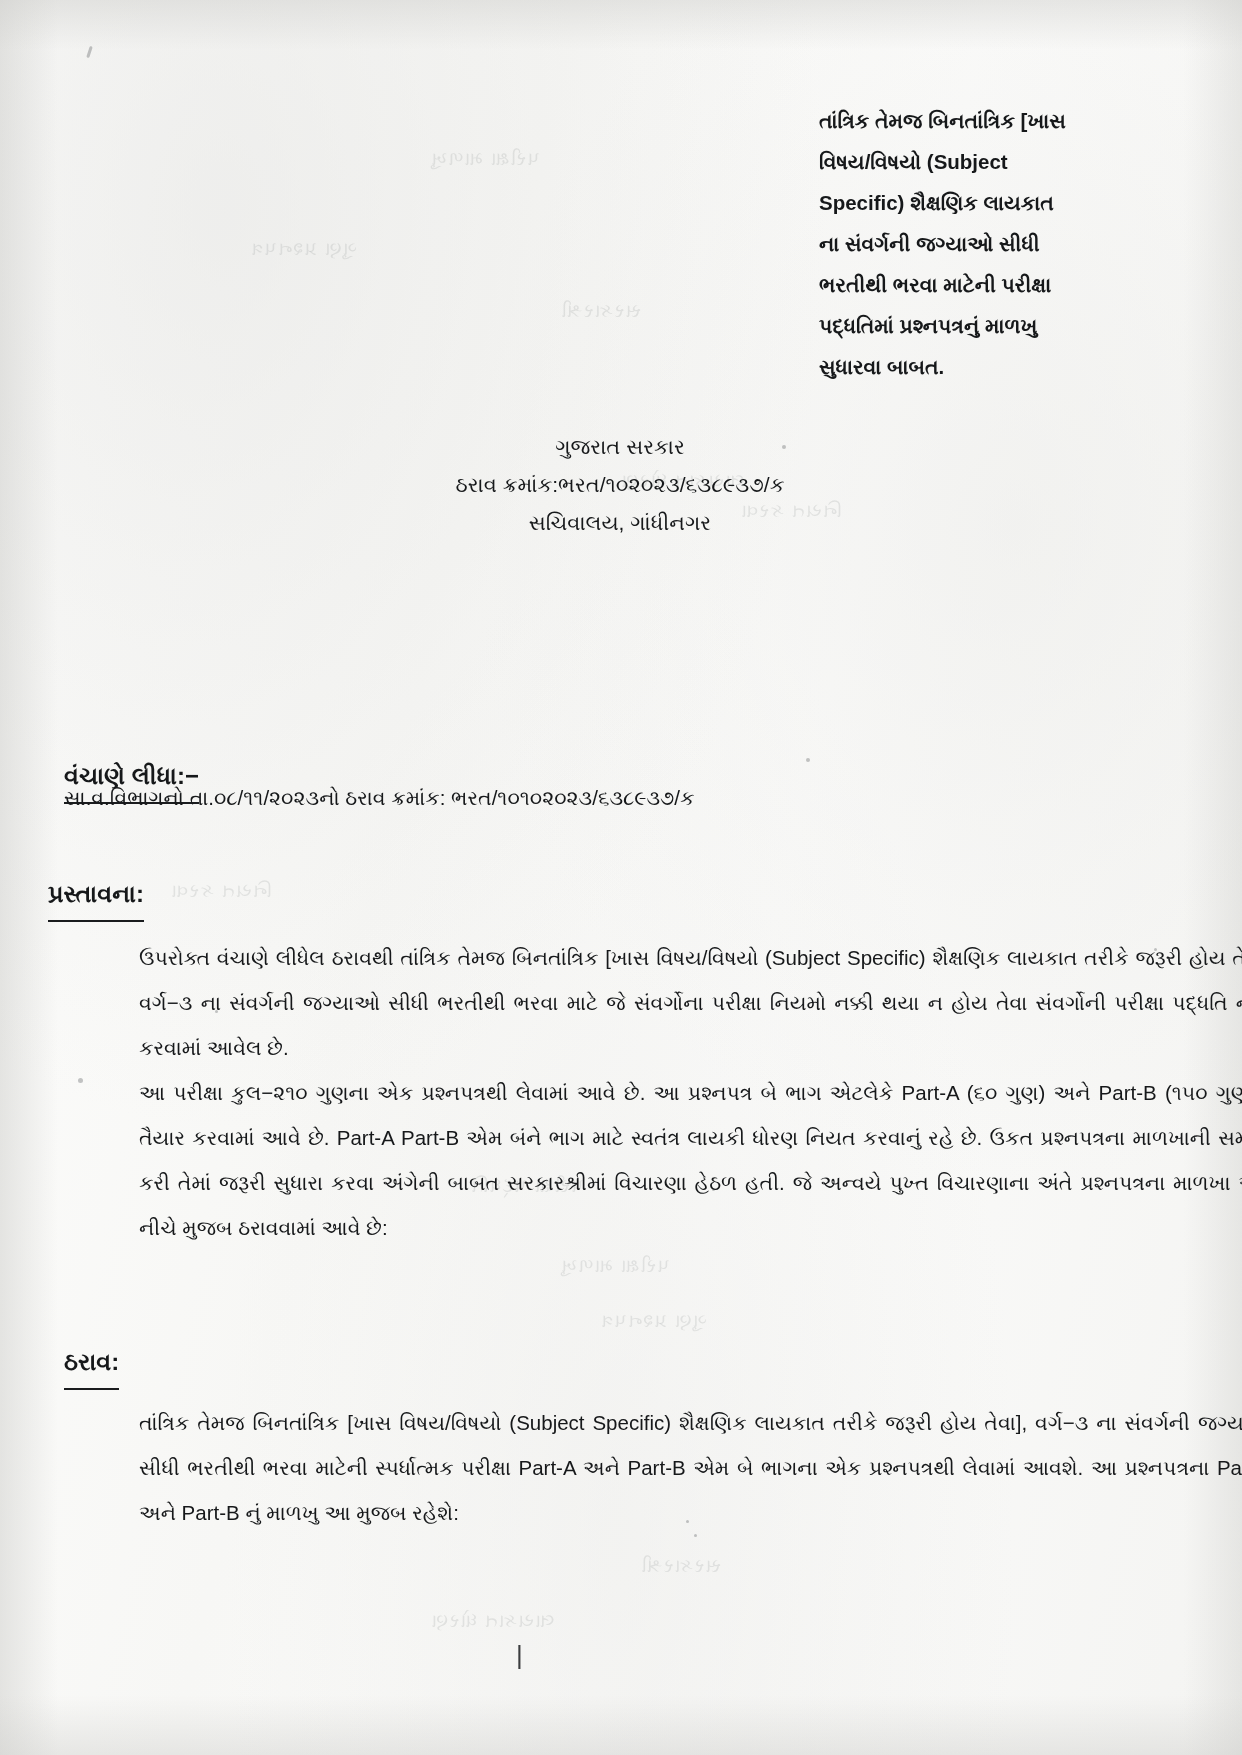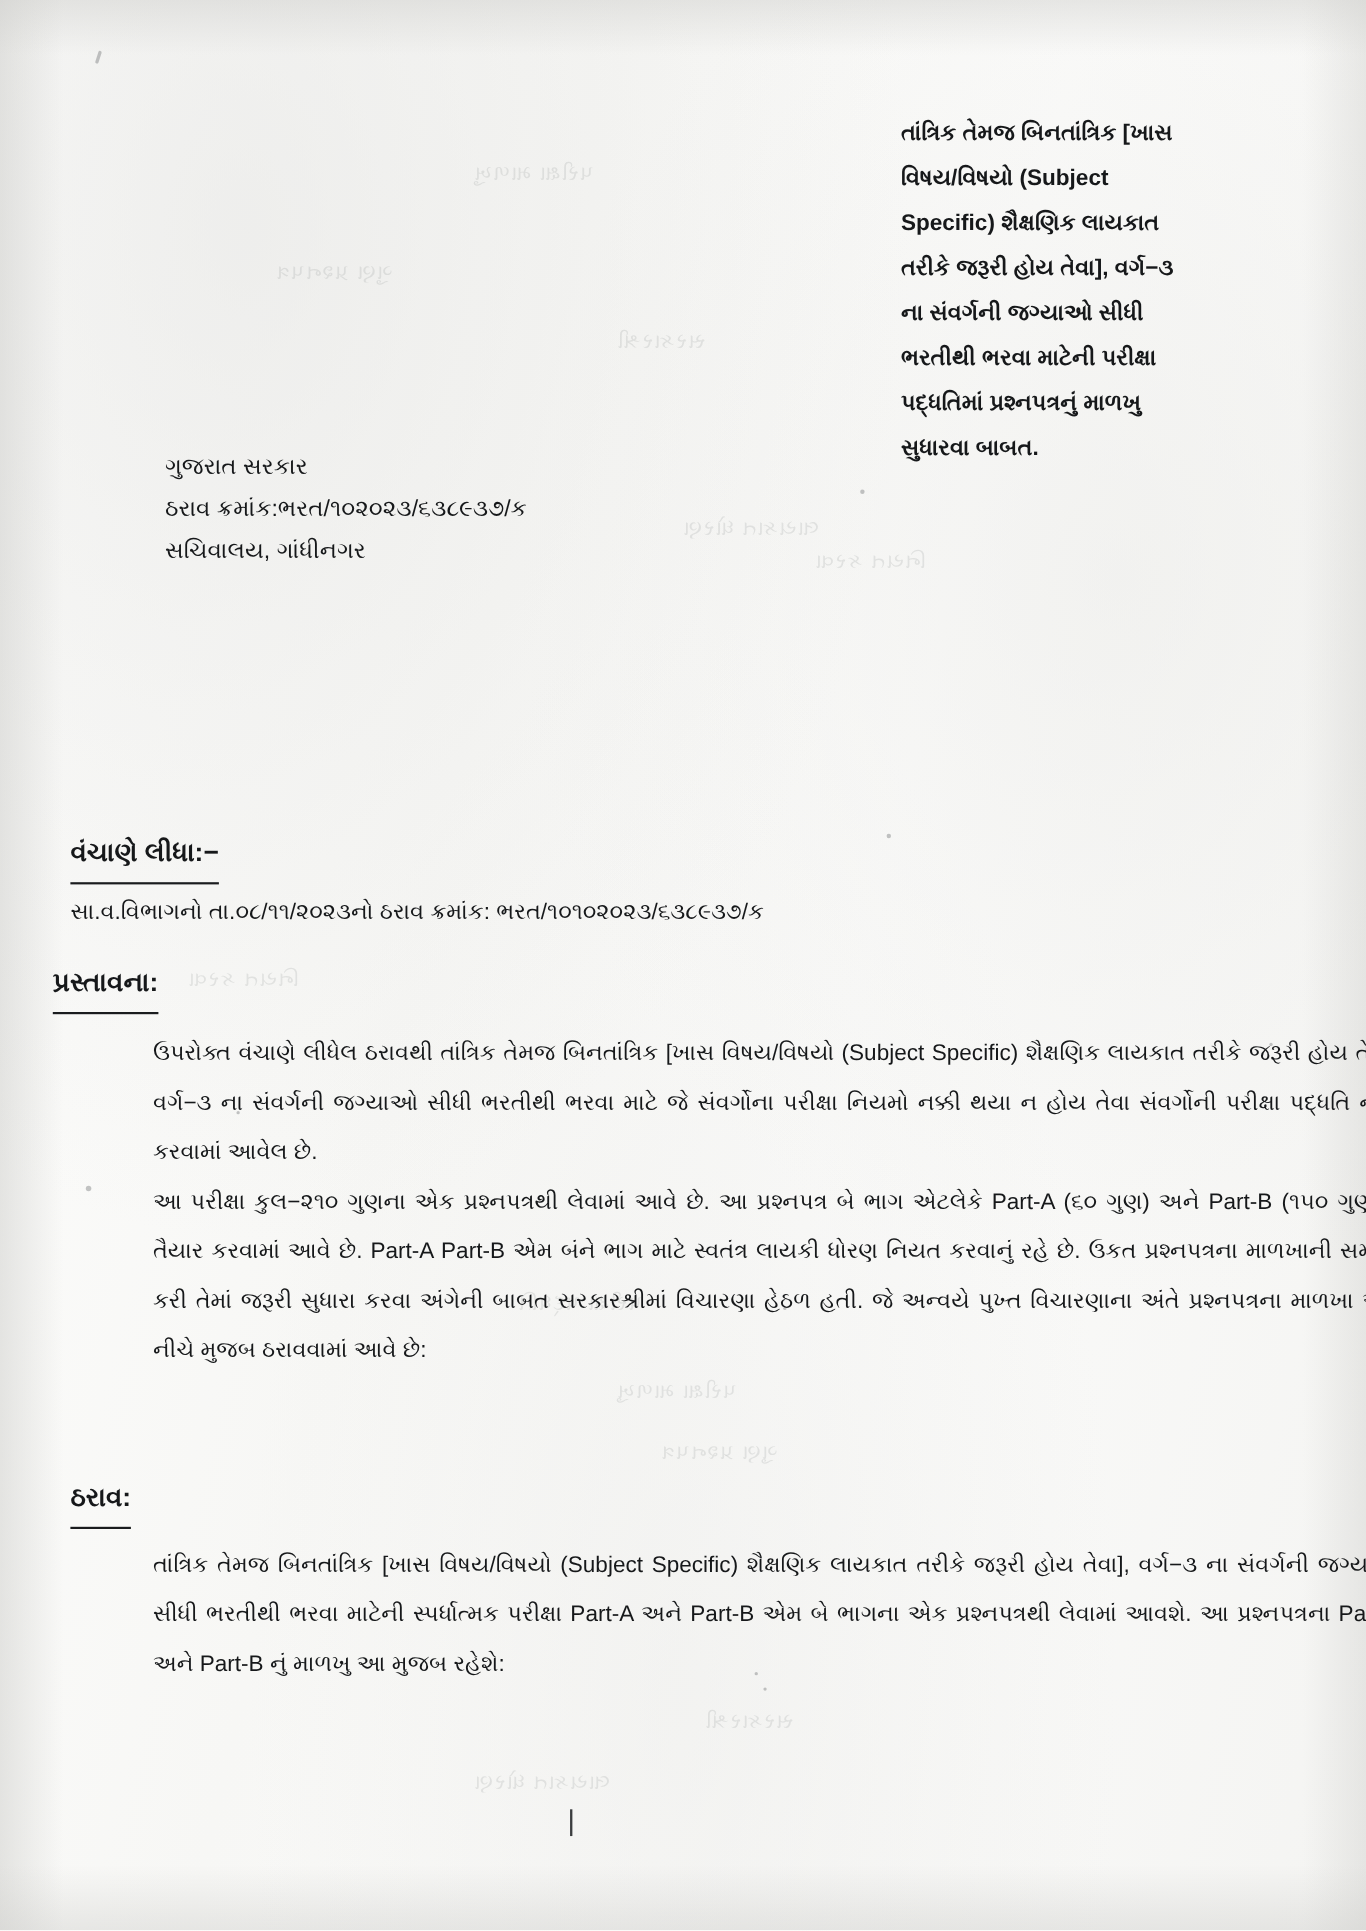--- a/index.html
+++ b/index.html
@@ -64,22 +64,23 @@
     line-height: 41px;
     text-align: justify;
     text-align-last: left;
   }
   #title-block .ln { display: block; }
 
   
   #gov-block {
     position: absolute;
     left: 150px;
-    top: 406px;
+    top: 428px;
     width: 940px;
+    text-align: center;
     font-size: 21px;
     line-height: 38px;
   }
   #gov-block div { white-space: nowrap; }
 
   
   .section-head {
     position: absolute;
     font-size: 24px;
     font-weight: bold;
@@ -91,21 +92,21 @@
     position: absolute;
     font-size: 20.5px;
     line-height: 45px;
     text-align: justify;
     text-align-last: left;
   }
   .indent { padding-left: 75px; }
   #ref-line {
     position: absolute;
     left: 64px;
-    top: 817px;
+    top: 786px;
     font-size: 20.5px;
     white-space: nowrap;
   }
   #page-mark {
     position: absolute;
     left: 516px;
     top: 1640px;
     font-size: 26px;
     color: #3b3d3f;
   }
@@ -139,21 +140,20 @@
   <div class="speck" style="left:78px;  top:1078px;width:5px; height:5px;"></div>
   <div class="speck" style="left:712px; top:1188px;width:3px; height:3px;"></div>
   <div class="speck" style="left:215px; top:1010px;width:3px; height:3px;"></div>
   <div class="speck" style="left:686px; top:1520px;width:3px; height:3px;"></div>
   <div class="speck" style="left:694px; top:1534px;width:3px; height:3px;"></div>
 
   <div id="title-block">
     <span class="ln">તાંત્રિક તેમજ બિનતાંત્રિક [ખાસ</span>
     <span class="ln">વિષય/વિષયો (Subject</span>
     <span class="ln">Specific) શૈક્ષણિક લાયકાત</span>
-    <span class="ln">તરીકે જરૂરી હોય તેવા], વર્ગ−૩</span>
     <span class="ln">ના સંવર્ગની જગ્યાઓ સીધી</span>
     <span class="ln">ભરતીથી ભરવા માટેની પરીક્ષા</span>
     <span class="ln">પદ્ધતિમાં પ્રશ્નપત્રનું માળખુ</span>
     <span class="ln">સુધારવા બાબત.</span>
   </div>
 
   <div id="gov-block">
     <div>ગુજરાત સરકાર</div>
     <div>ઠરાવ ક્રમાંક:ભરત/૧૦૨૦૨૩/૬૩૮૯૩૭/ક</div>
     <div>સચિવાલય, ગાંધીનગર</div>

